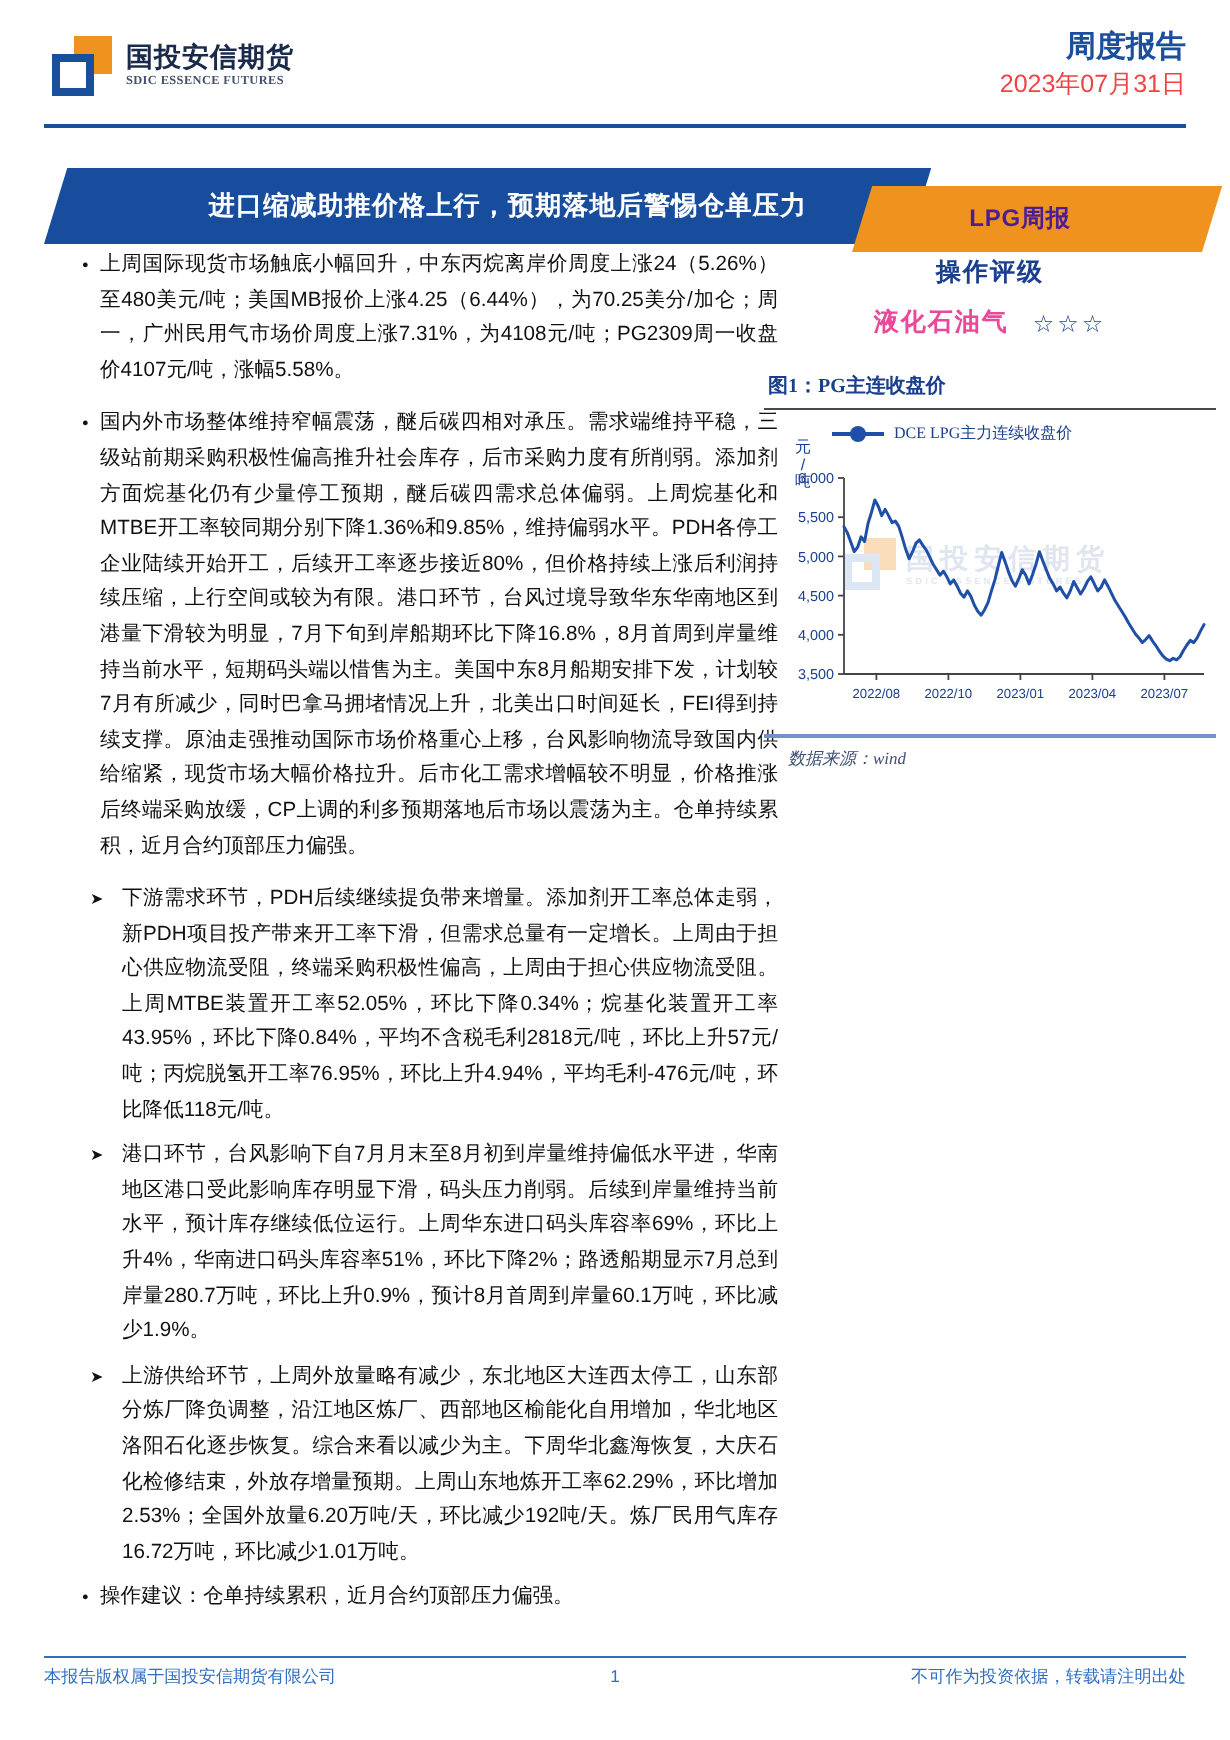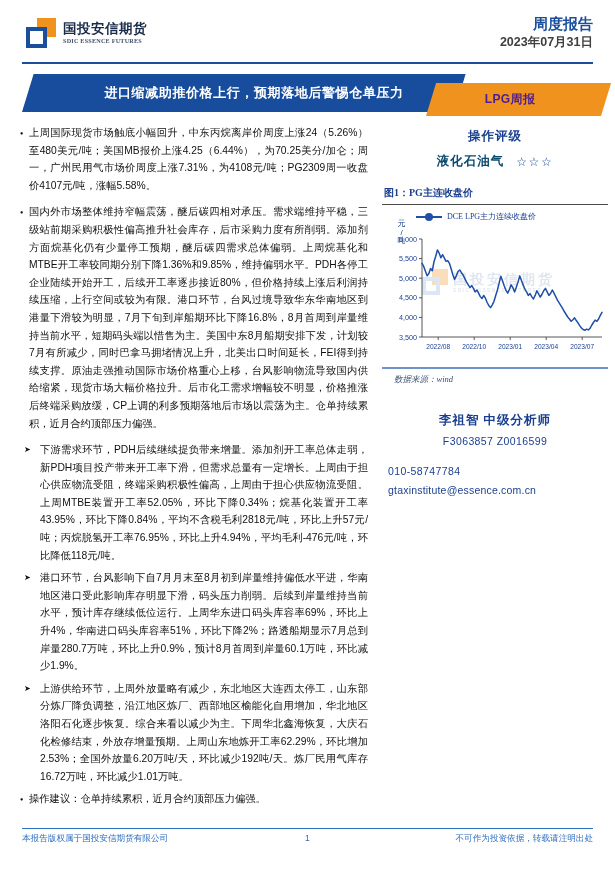--- a/index.html
+++ b/index.html
@@ -15,51 +15,51 @@
   .logo-wrap{position:absolute;left:26px;top:18px;display:flex;align-items:center;gap:7px;}
   .logo-mark{position:relative;width:30px;height:30px;flex:none;}
   .logo-mark .sq-orange{position:absolute;right:0;top:0;width:19px;height:19px;background:#F0921E;}
   .logo-mark .sq-blue{position:absolute;left:0;bottom:0;width:21px;height:21px;border:4px solid #1B4F9C;box-sizing:border-box;background:#fff;}
   .logo-text{display:flex;flex-direction:column;line-height:1;}
   .logo-cn{font-size:13.5px;font-weight:bold;color:#1a2b4a;letter-spacing:.5px;}
   .logo-en{font-size:6.2px;font-weight:bold;color:#44506b;letter-spacing:.2px;margin-top:2px;
            font-family:"Liberation Serif","DejaVu Serif",serif;}
   .hdr-right{position:absolute;right:22px;top:14px;text-align:right;}
   .hdr-rtype{font-size:15px;font-weight:bold;color:#1B4F9C;line-height:1.35;}
-  .hdr-date{font-size:12.5px;font-weight:bold;color:#404040;line-height:1.35;}
+  .hdr-date{font-size:12.5px;font-weight:normal;color:#ef4444;line-height:1.35;}
   .hdr-rule{position:absolute;left:22px;top:62px;width:571px;height:2px;background:#1B4F9C;}
 
   
-  .banner{position:absolute;left:22px;top:74px;width:571px;height:52px;}
+  .banner{position:absolute;left:22px;top:84px;width:571px;height:52px;}
   .banner-blue{position:absolute;left:0;top:0;width:432px;height:38px;background:#174D9C;
     transform:skewX(-17deg);transform-origin:bottom left;}
   .banner-title{position:absolute;left:32px;top:0;width:400px;height:38px;
     display:flex;align-items:center;justify-content:center;
     color:#ffffff;font-size:13px;font-weight:bold;letter-spacing:.6px;}
   .banner-orange{position:absolute;left:404px;top:9px;width:175px;height:33px;background:#F0921E;
     transform:skewX(-17deg);transform-origin:bottom left;}
   .banner-tag{position:absolute;left:404px;top:9px;width:168px;height:33px;
     display:flex;align-items:center;justify-content:center;
     color:#4c1d95;font-size:12px;font-weight:bold;letter-spacing:.4px;}
 
   
-  .left-col{position:absolute;left:20px;top:124px;width:348px;}
+  .left-col{position:absolute;left:41px;top:124px;width:348px;}
   .para{font-size:10.3px;line-height:17.6px;color:#101010;margin:0 0 9px 0;text-align:justify;}
   .para.dot{position:relative;padding-left:9px;}
   .para.dot:before{content:"●";position:absolute;left:0;top:0;font-size:5.5px;line-height:18px;color:#101010;}
   .para.arrow{position:relative;padding-left:20px;margin-bottom:5px;}
   .para.arrow:before{content:"\27A4";position:absolute;left:4px;top:0;font-size:8px;line-height:18px;color:#101010;}
   .para.tight{margin-bottom:7px;}
 
   
   .right-col{position:absolute;left:382px;top:124px;width:226px;}
   .rating-title{font-size:12.5px;font-weight:bold;color:#1B3F8F;text-align:center;
      letter-spacing:1px;margin:4px 0 8px 0;font-family:"Liberation Serif","DejaVu Serif",serif;}
   .rating-row{display:flex;align-items:center;justify-content:center;gap:12px;margin-bottom:16px;}
-  .rating-name{font-size:12.5px;font-weight:bold;color:#0c4a6e;letter-spacing:1px;
+  .rating-name{font-size:12.5px;font-weight:bold;color:#ec4899;letter-spacing:1px;
      font-family:"Liberation Serif","DejaVu Serif",serif;}
   .stars{font-size:12px;color:#1B3F8F;letter-spacing:1.5px;}
   .fig-title{font-size:10px;font-weight:bold;color:#1B3F8F;margin:0 0 4px 2px;
      font-family:"Liberation Serif","DejaVu Serif",serif;}
   .fig-rule{width:100%;height:1.4px;background:#4a4a4a;margin-bottom:6px;}
 
   
   .chart-box{position:relative;width:226px;height:152px;}
   .legend{position:absolute;left:34px;top:0;display:flex;align-items:center;gap:5px;}
   .legend-marker{width:26px;height:9px;position:relative;}
@@ -187,26 +187,20 @@
           <text x="164.20000000000002" y="116" text-anchor="middle" font-size="6.6" fill="#1B3F8F" font-family="&quot;Liberation Sans&quot;,sans-serif">2023/04</text>
           <line x1="200.2" y1="104" x2="200.2" y2="107" stroke="#444" stroke-width="0.9"></line>
           <text x="200.2" y="116" text-anchor="middle" font-size="6.6" fill="#1B3F8F" font-family="&quot;Liberation Sans&quot;,sans-serif">2023/07</text>
           <polyline points="40.00,30.30 41.71,33.44 43.43,38.14 45.14,42.85 46.86,40.50 48.57,35.40 50.29,37.75 52.00,28.74 53.71,23.25 55.43,16.98 57.14,20.11 58.86,24.82 60.57,21.68 62.29,24.82 64.00,28.34 65.71,27.56 67.43,30.30 69.14,35.79 70.86,41.67 72.57,46.38 74.29,42.85 76.00,38.54 77.71,36.97 79.43,39.71 81.14,42.06 82.86,45.59 84.57,49.12 86.29,51.86 88.00,54.61 89.71,52.65 91.43,55.39 93.14,58.92 94.86,56.96 96.57,60.10 98.29,63.62 100.00,65.58 101.71,62.45 103.43,65.19 105.14,69.50 106.86,72.64 108.57,74.60 110.29,71.86 112.00,68.33 113.71,62.45 115.43,56.96 117.14,49.90 118.86,43.24 120.57,47.94 122.29,53.04 124.00,57.35 125.71,60.10 127.43,56.18 129.14,51.86 130.86,54.61 132.57,58.92 134.29,54.22 136.00,49.12 137.71,42.85 139.43,47.55 141.14,51.86 142.86,56.18 144.57,58.92 146.29,62.45 148.00,60.49 149.71,63.62 151.43,65.98 153.14,62.45 154.86,57.74 156.57,60.88 158.29,64.02 160.00,61.27 161.71,57.74 163.43,55.39 165.14,58.92 166.86,62.45 168.57,60.49 170.29,56.96 172.00,60.10 173.71,63.62 175.43,67.15 177.14,69.90 178.86,72.64 180.57,75.38 182.29,78.52 184.00,81.26 185.71,84.01 187.43,85.97 189.14,88.32 190.86,86.75 192.57,84.79 194.29,87.54 196.00,89.89 197.71,92.63 199.43,94.98 201.14,96.55 202.86,97.34 204.57,96.16 206.29,96.94 208.00,95.38 209.71,92.24 211.43,89.50 213.14,87.14 214.86,88.32 216.57,85.97 218.29,82.44 220.00,79.30" fill="none" stroke="#1F4FA8" stroke-width="1.5" stroke-linejoin="round" stroke-linecap="round"></polyline>
         </svg>
     </div>
 
     <div class="src-rule"></div>
     <div class="src-txt">数据来源：wind</div>
 
-    <div class="analyst">
-      <div class="an-name">李祖智 中级分析师</div>
-      <div class="an-code">F3063857 Z0016599</div>
-      <div class="an-phone">010-58747784</div>
-      <div class="an-mail">gtaxinstitute@essence.com.cn</div>
-    </div>
   </div>
 
   <div class="foot-rule"></div>
   <div class="footer">
     <span>本报告版权属于国投安信期货有限公司</span>
     <span>不可作为投资依据，转载请注明出处</span>
   </div>
   <div class="foot-page">1</div>
 
 </div>

